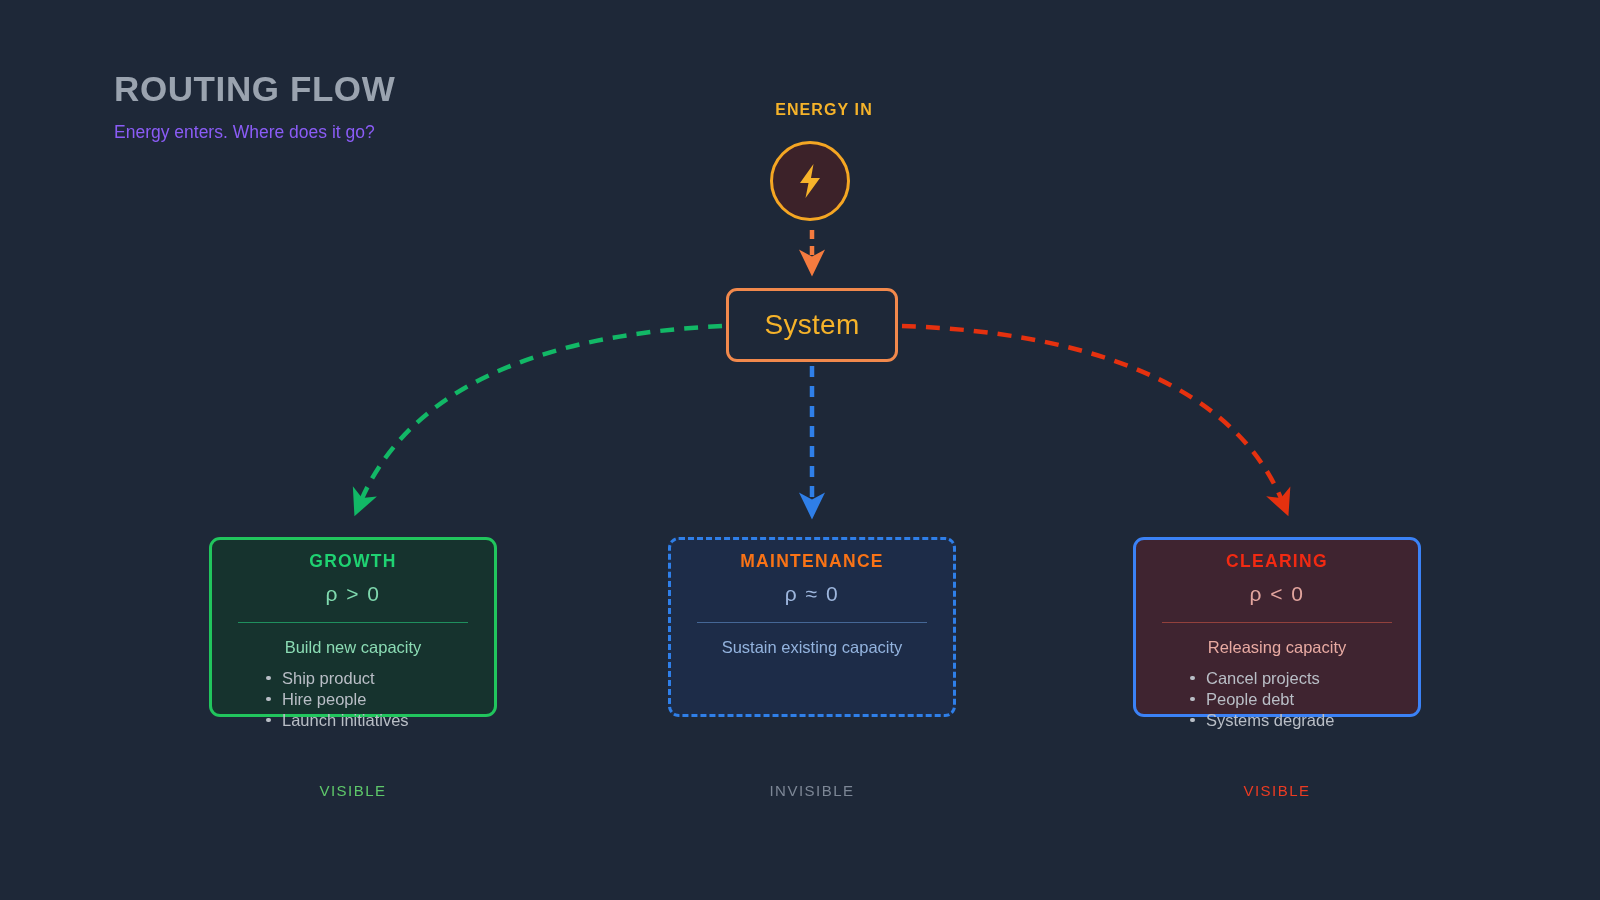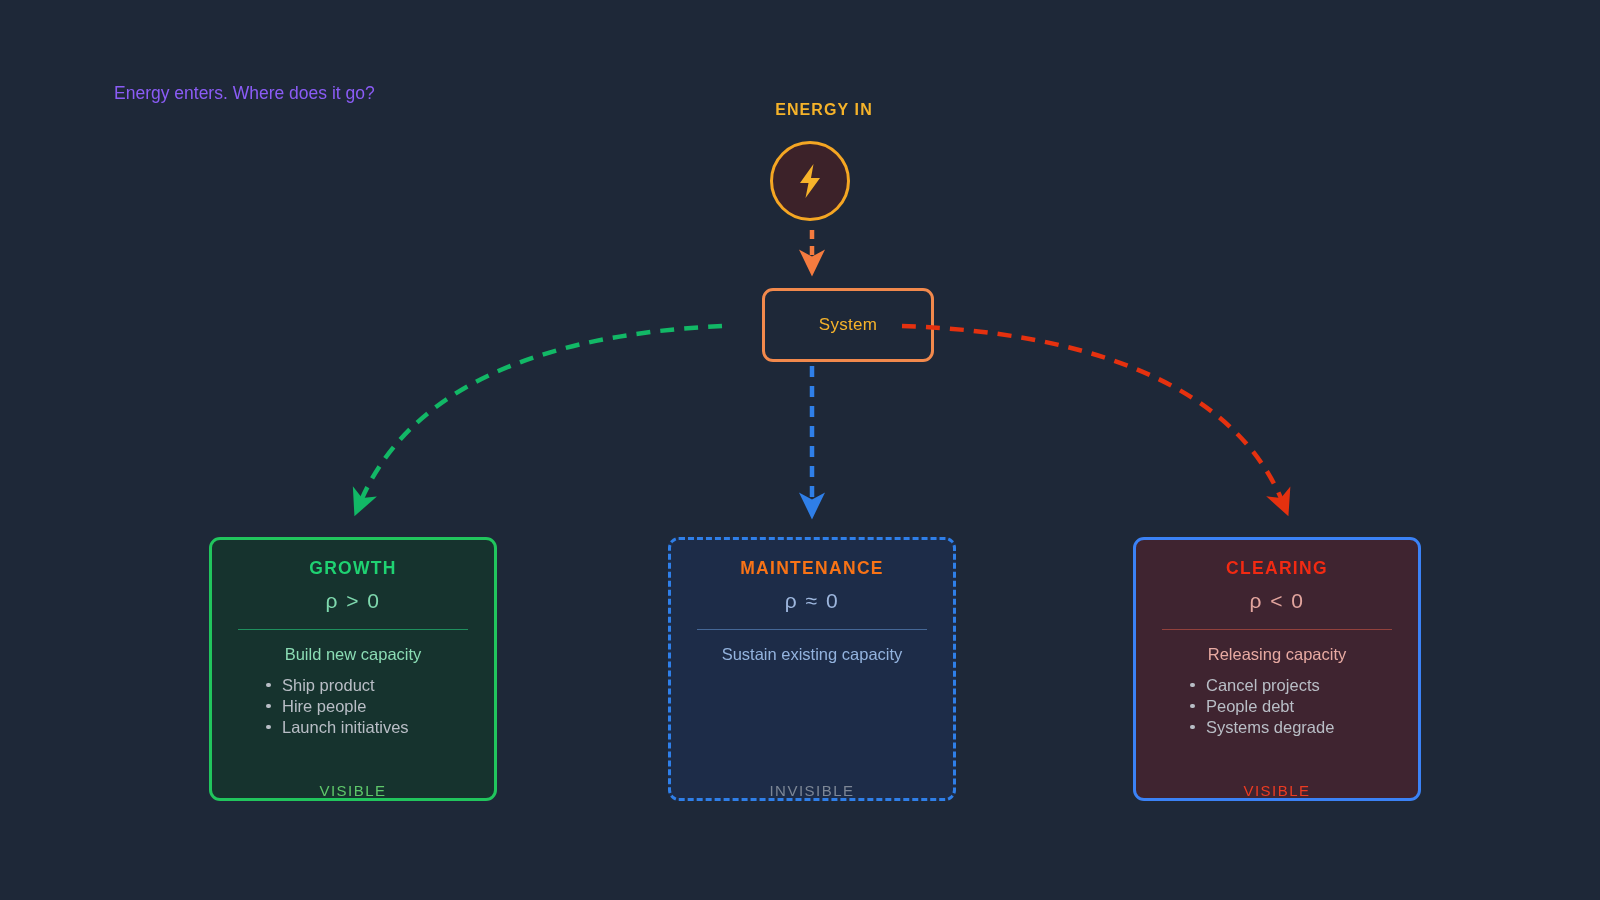--- a/index.html
+++ b/index.html
@@ -63,55 +63,55 @@
     box-sizing: border-box;
     display: flex;
     align-items: center;
     justify-content: center;
   }
   #energy-circle svg { display:block; }
 
   
   #system-node {
     position: absolute;
-    left: 762px;
+    left: 726px;
     top: 288px;
     width: 172px;
     height: 74px;
     box-sizing: border-box;
     border: 3px solid #f2894c;
     border-radius: 11px;
     background: #1e2838;
     display: flex;
     align-items: center;
     justify-content: center;
     color: #f6b32a;
-    font-size: 17px;
+    font-size: 28px;
     letter-spacing: 0.3px;
   }
 
   
   #connectors {
     position: absolute;
     left: 0;
     top: 0;
     width: 1600px;
     height: 900px;
     pointer-events: none;
   }
 
   
   .panel {
     position: absolute;
     top: 537px;
     width: 288px;
-    height: 264px;
+    height: 180px;
     box-sizing: border-box;
     border-radius: 11px;
-    padding: 18px 20px 0 20px;
+    padding: 11px 20px 0 20px;
   }
   #panel-growth     { left: 209px;  border: 3px solid #21c55d; background: #16332e; }
   #panel-maintenance{ left: 668px;  border: 3px dashed #2f7fe8; background: #1d2c48; }
   #panel-clearing   { left: 1133px; border: 3px solid #3b82f6; background: #3f2430; }
 
   .panel-title {
     text-align: center;
     font-size: 17.5px;
     font-weight: bold;
     letter-spacing: 1.3px;
@@ -186,20 +186,21 @@
     letter-spacing: 1.5px;
   }
   #footer-growth      { left: 209px;  color: #5ec86a; }
   #footer-maintenance { left: 668px;  color: #7d8796; }
   #footer-clearing    { left: 1133px; color: #ec3b22; }
 </style>
 </head>
 <body>
 
 <div id="header">
+  <h1 id="title">ROUTING FLOW</h1>
   <p id="subtitle">Energy enters. Where does it go?</p>
 </div>
 
 <div id="energy-label">ENERGY IN</div>
 <div id="energy-circle">
   <span>
     <svg width="30" height="38" viewBox="0 0 30 38" aria-hidden="true">
       <polygon points="18.5,2 5,21 13.5,21 10.5,36 25,16 16,16" fill="#f6b32a"></polygon>
     </svg>
   </span>

